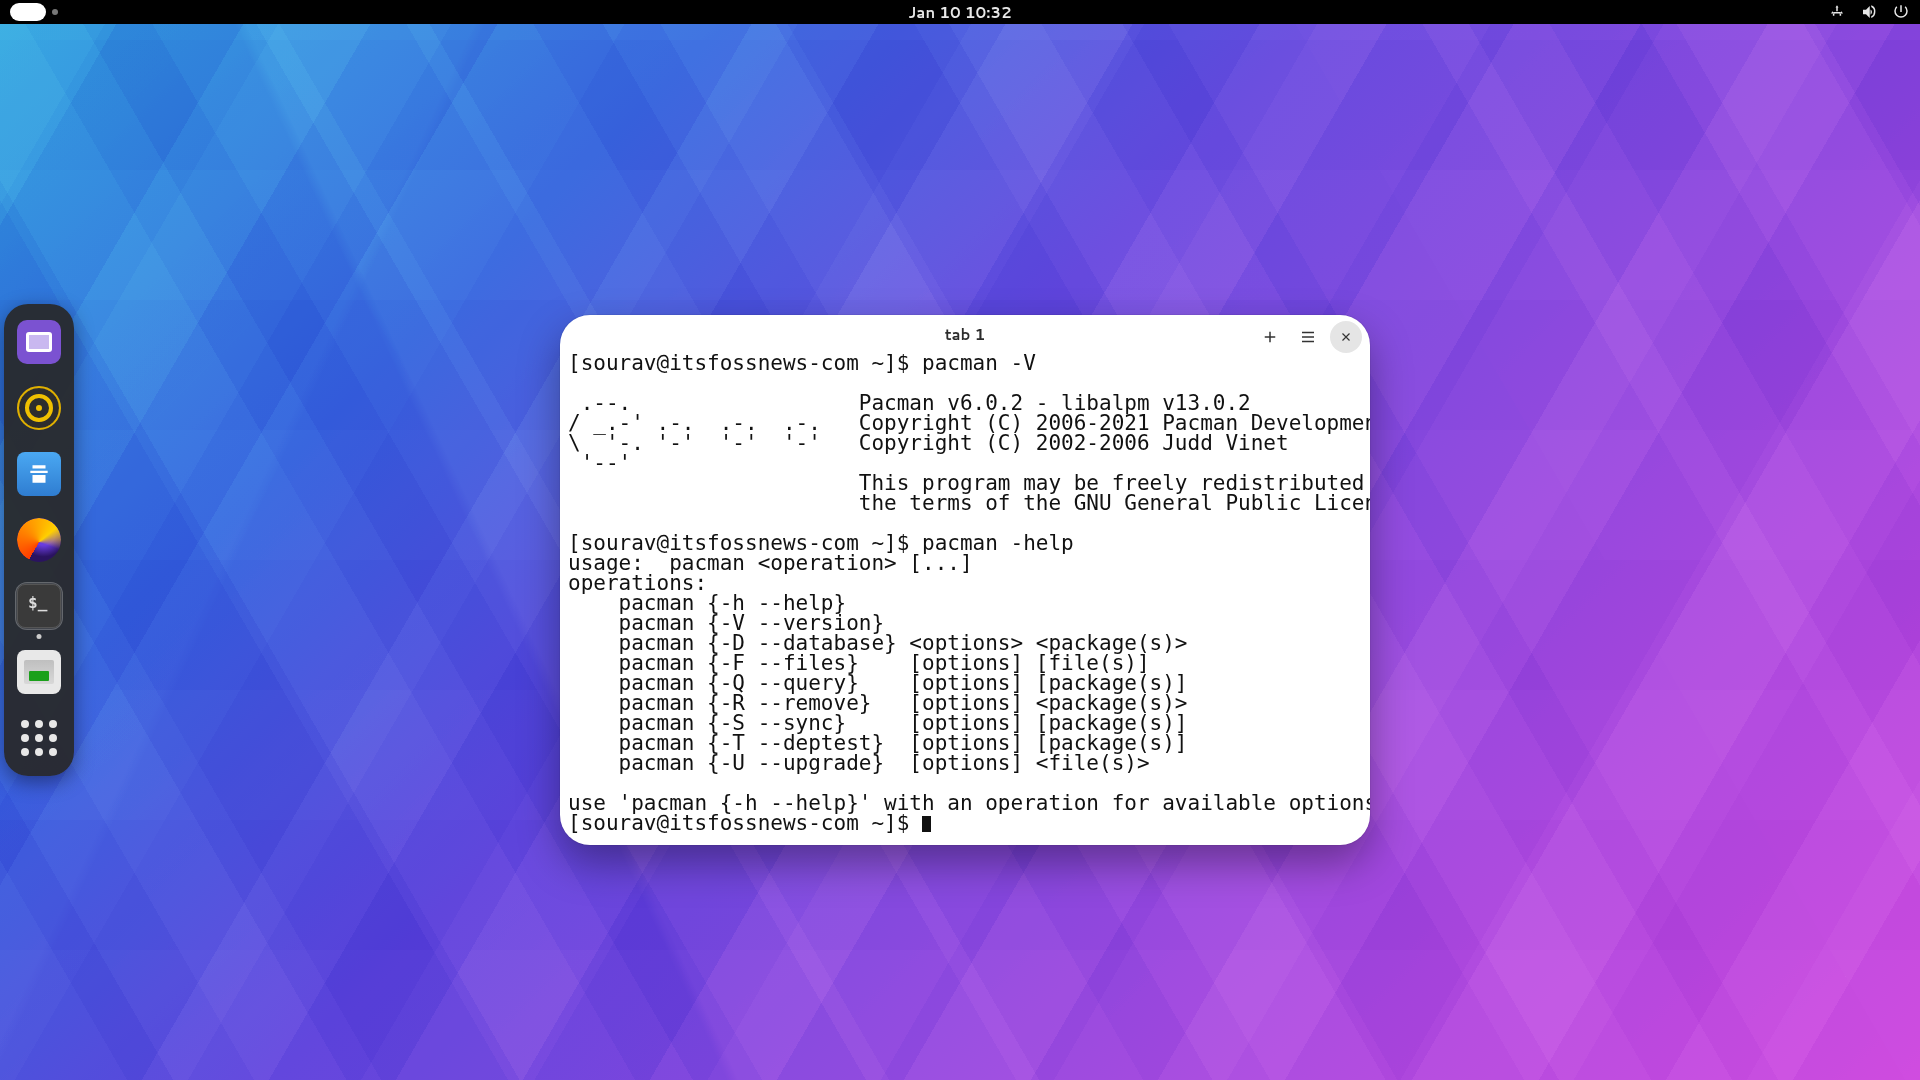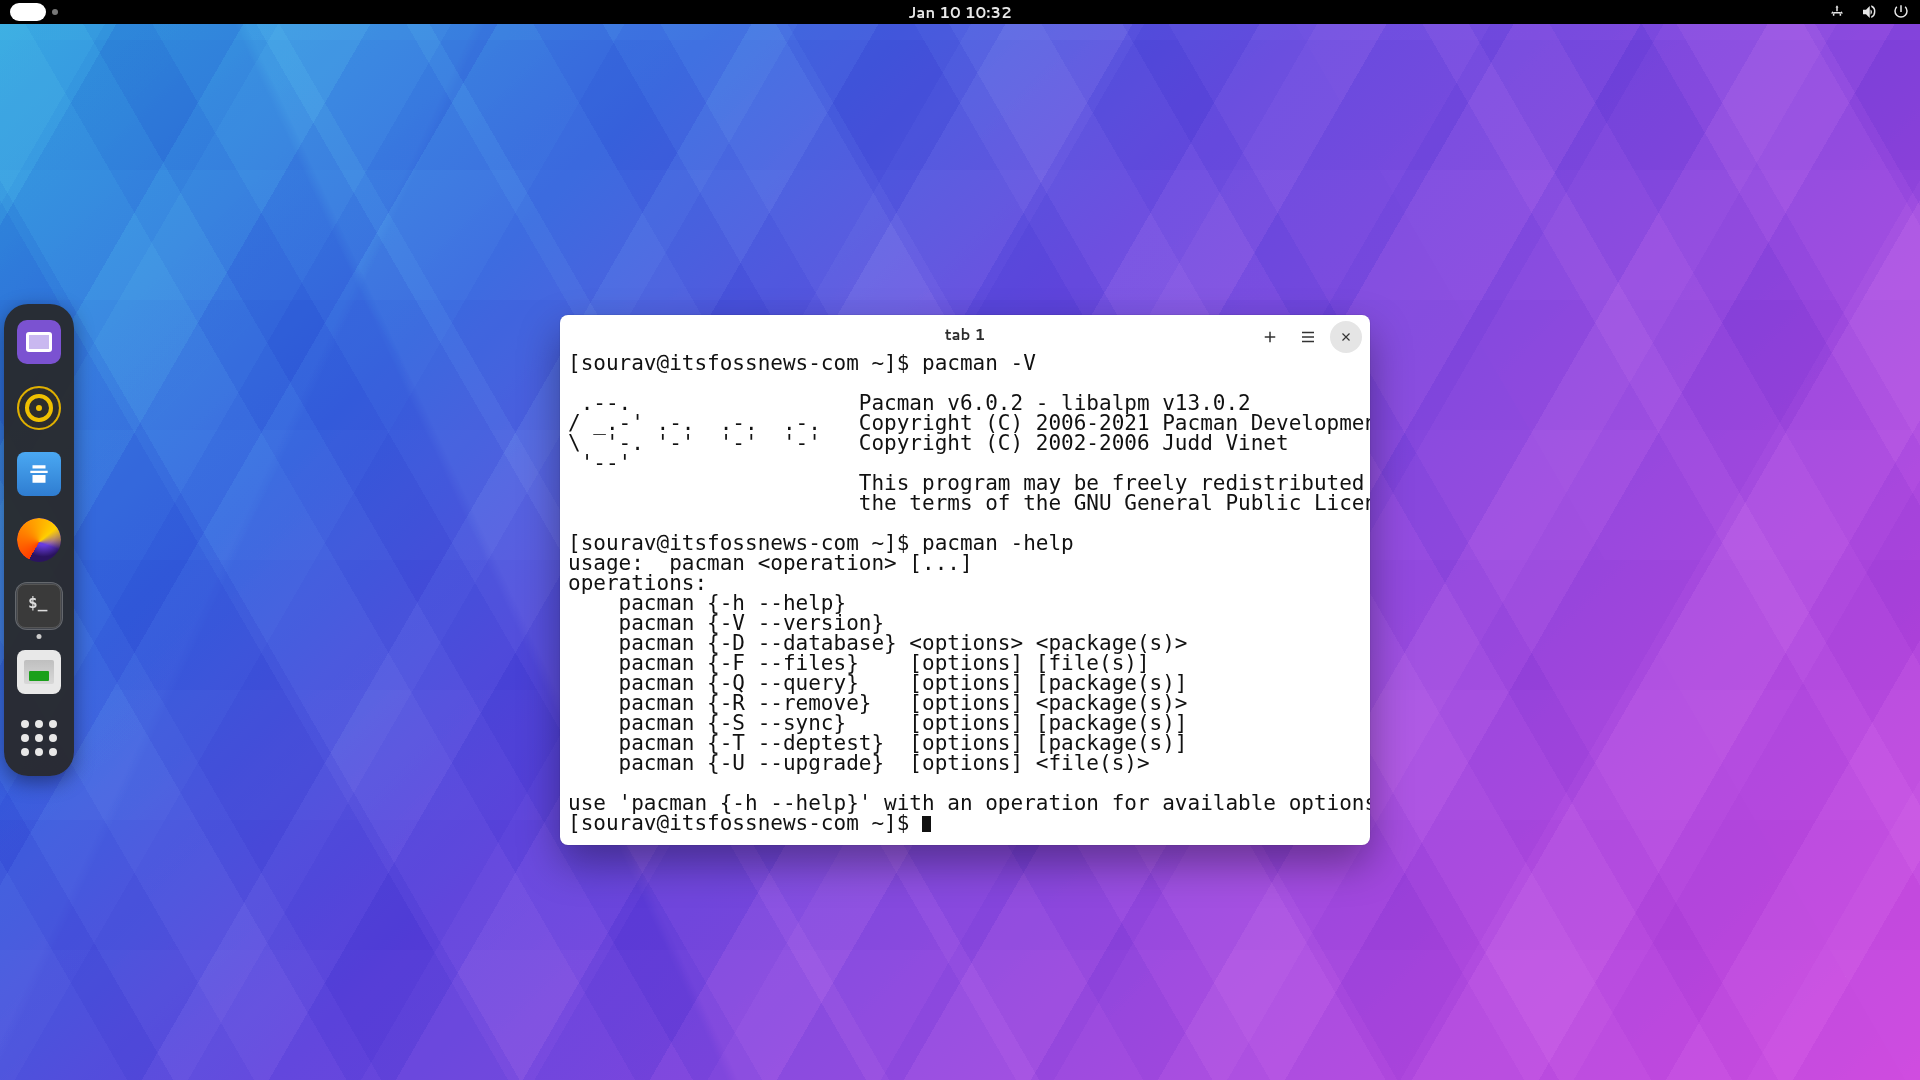--- a/index.html
+++ b/index.html
@@ -74,21 +74,21 @@
   .ico-files { width:44px; height:44px; border-radius:8px; background:#e8e8e8; display:flex; align-items:center; justify-content:center; }
   .ico-files .drawer { width:30px; height:24px; background:linear-gradient(#bfbfbf,#d8d8d8); border-radius:2px; position:relative; }
   .ico-files .drawer::after { content:""; position:absolute; left:5px; right:5px; bottom:3px; height:10px; background:#1aa01a; border-radius:1px; }
 
   .ico-apps { width:44px; height:44px; display:grid; grid-template-columns:repeat(3,8px); grid-template-rows:repeat(3,8px); gap:6px; align-content:center; justify-content:center; }
   .ico-apps span { width:8px; height:8px; background:#e8e8e8; border-radius:50%; }
 
   
   .terminal {
     position:absolute; left:560px; top:315px; width:810px; height:530px;
-    background:#ffffff; border-radius:8px;
+    background:#ffffff; border-radius:30px;
     box-shadow: 0 18px 40px rgba(0,0,0,0.35), 0 0 0 1px rgba(0,0,0,0.05);
     display:flex; flex-direction:column; overflow:hidden;
   }
   .term-header { height:44px; display:flex; align-items:center; justify-content:center; position:relative; }
   .term-title { font-size:15px; font-weight:700; color:#2c2c2c; }
   .term-hbtns { position:absolute; right:8px; top:6px; display:flex; align-items:center; gap:6px; }
   .hbtn { width:32px; height:32px; border-radius:50%; display:flex; align-items:center; justify-content:center; cursor:pointer; }
   .hbtn svg { width:18px; height:18px; stroke:#333; stroke-width:2; fill:none; }
   .hbtn.plus svg, .hbtn.menu svg { }
   .hbtn.close { background:#e5e5e5; }

